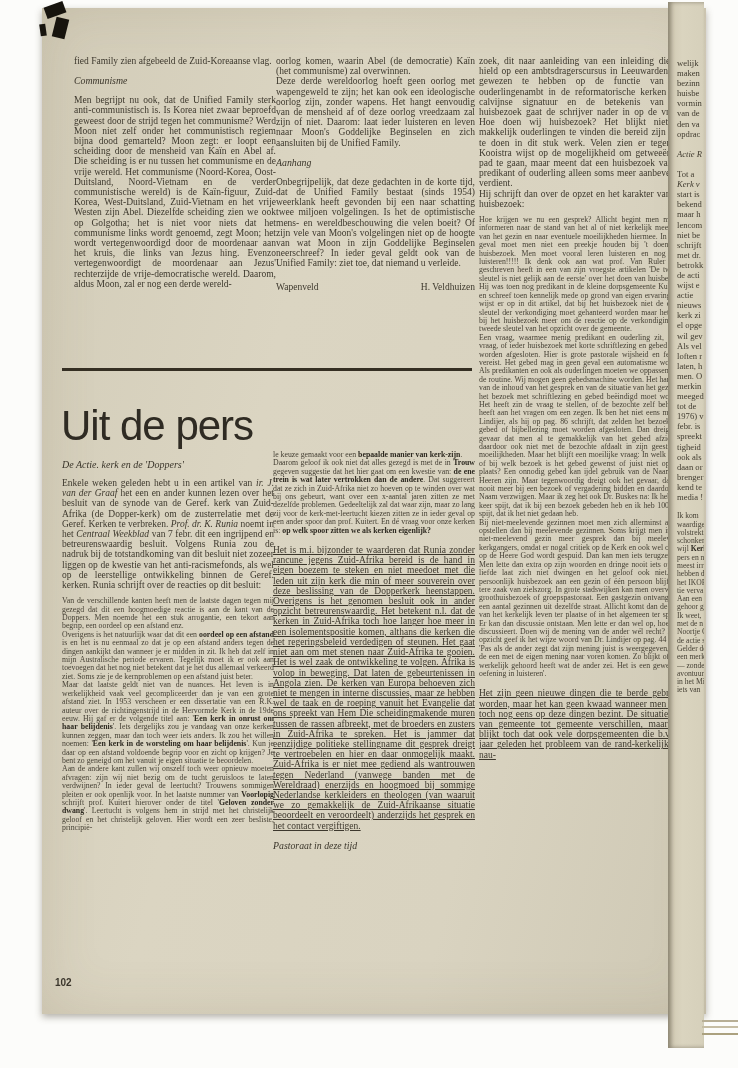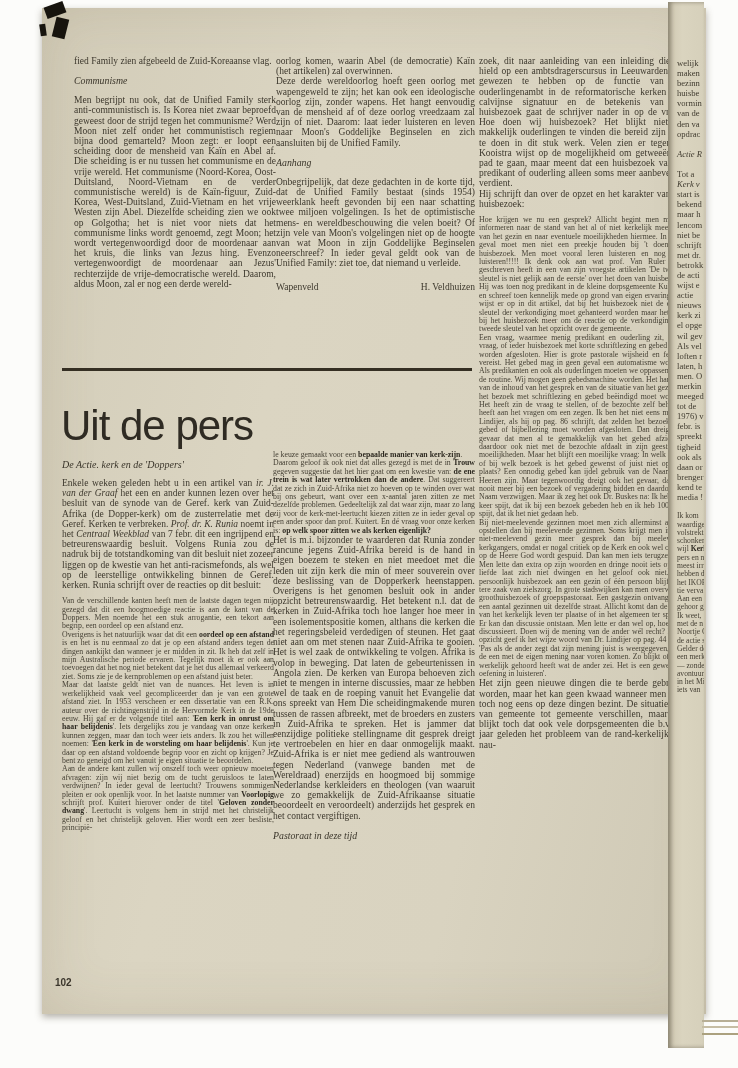--- a/index.html
+++ b/index.html
@@ -21,21 +21,21 @@
 
   .col{
     position:absolute;text-align:justify;color:#3d382d;overflow:hidden;
     -webkit-hyphens:none;hyphens:none;
   }
   .col p{margin:0;}
   p.body{font-size:9.5px;line-height:10.2px;}
   p.small{font-size:7.8px;line-height:8.4px;color:#464135;}
   p.subhead{font-style:italic;font-size:9.8px;line-height:11px;margin:9px 0 9px;color:#3a352a;}
   p.body + p.small{margin-top:7px;}
-  p.small + p.body{}
+  p.small + p.body{margin-top:10px;text-decoration:underline;}
   b{color:#2d2920;}
 
   #moon-col1{left:32px;top:48px;width:202px;height:314px;}
   #moon-col2{left:234px;top:48px;width:199px;height:316px;}
   #col3     {left:437px;top:48px;width:206px;height:954px;}
   #pers-col1{left:20px;top:470px;width:212px;height:498px;}
   #pers-col2{left:231px;top:443px;width:202px;height:478px;}
 
   .signoff{display:flex;justify-content:space-between;font-size:9.5px;margin-top:13px;color:#3d382d;gap:48px;}
 
@@ -86,21 +86,21 @@
     <div class="corner-mark mark-c"></div>
 
     <div class="col" id="moon-col1">
         <p class="body">fied Family zien afgebeeld de Zuid-Koreaanse vlag.</p>
         <p class="subhead">Communisme</p>
         <p class="body">Men begrijpt nu ook, dat de Unified Family sterk anti-communistisch is. Is Korea niet zwaar beproefd geweest door de strijd tegen het communisme? Werd Moon niet zelf onder het communistisch regiem bijna dood gemarteld? Moon zegt: er loopt een scheiding door de mensheid van Kaïn en Abel af. Die scheiding is er nu tussen het communisme en de vrije wereld. Het communisme (Noord-Korea, Oost-Duitsland, Noord-Vietnam en de verder communistische wereld) is de Kaïn-figuur, Zuid-Korea, West-Duitsland, Zuid-Vietnam en het vrije Westen zijn Abel. Diezelfde scheiding zien we ook op Golgotha; het is niet voor niets dat het communisme links wordt genoemd, zegt Moon; het wordt vertegenwoordigd door de moordenaar aan het kruis, die links van Jezus hing. Evenzo vertegenwoordigt de moordenaar aan Jezus' rechterzijde de vrije-democratische wereld. Daarom, aldus Moon, zal er nog een derde wereld-</p>
       </div>
 
     <div class="col" id="moon-col2">
       <div>
-          <p class="body">oorlog komen, waarin Abel (de democratie) Kaïn (het artikelen) zal overwinnen.</p>
+          <p class="body">oorlog komen, waarin Abel (de democratie) Kaïn (het communisme) zal overwinnen.</p>
           <p class="body">Deze derde wereldoorlog hoeft geen oorlog met wapengeweld te zijn; het kan ook een ideologische oorlog zijn, zonder wapens. Het hangt eenvoudig van de mensheid af of deze oorlog vreedzaam zal zijn of niet. Daarom: laat ieder luisteren en leven naar Moon's Goddelijke Beginselen en zich aansluiten bij de Unified Family.</p>
           <p class="subhead">Aanhang</p>
           <p class="body">Onbegrijpelijk, dat deze gedachten in de korte tijd, dat de Unified Family bestaat (sinds 1954) weerklank heeft gevonden bij een naar schatting twee miljoen volgelingen. Is het de optimistische mens- en wereldbeschouwing die velen boeit? Of zijn vele van Moon's volgelingen niet op de hoogte van wat Moon in zijn Goddelijke Beginselen neerschreef? In ieder geval geldt ook van de Unified Family: ziet toe, dat niemand u verleide.</p>
         </div>
       <div class="signoff">
         <span>Wapenveld</span>
         <span>H. Veldhuizen</span>
       </div>
     </div>
 

